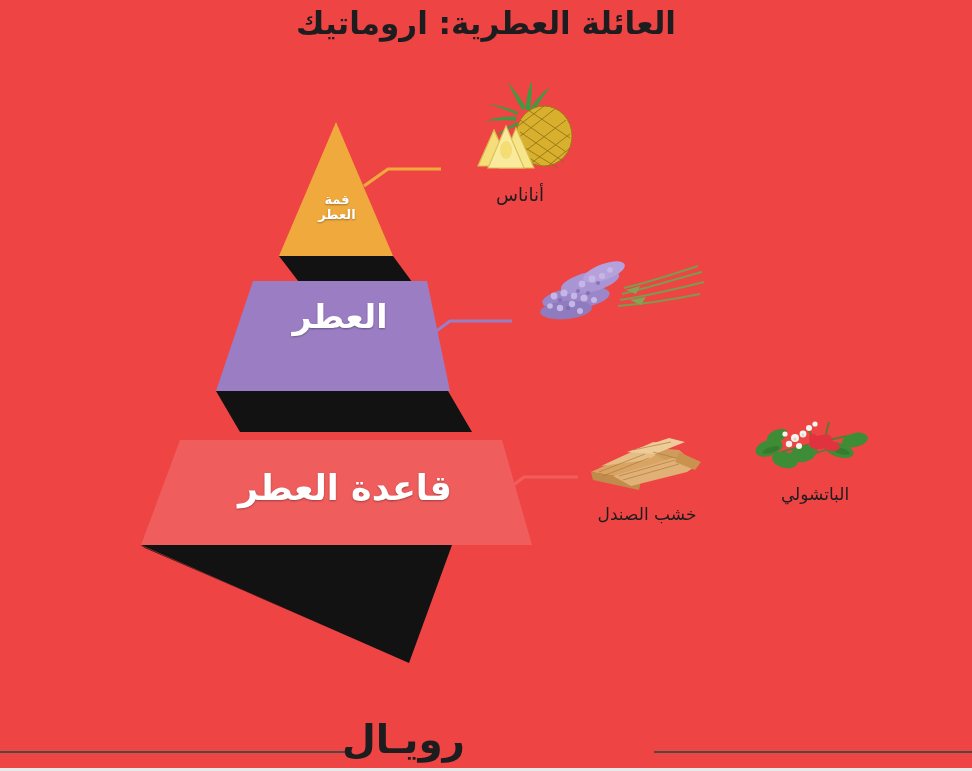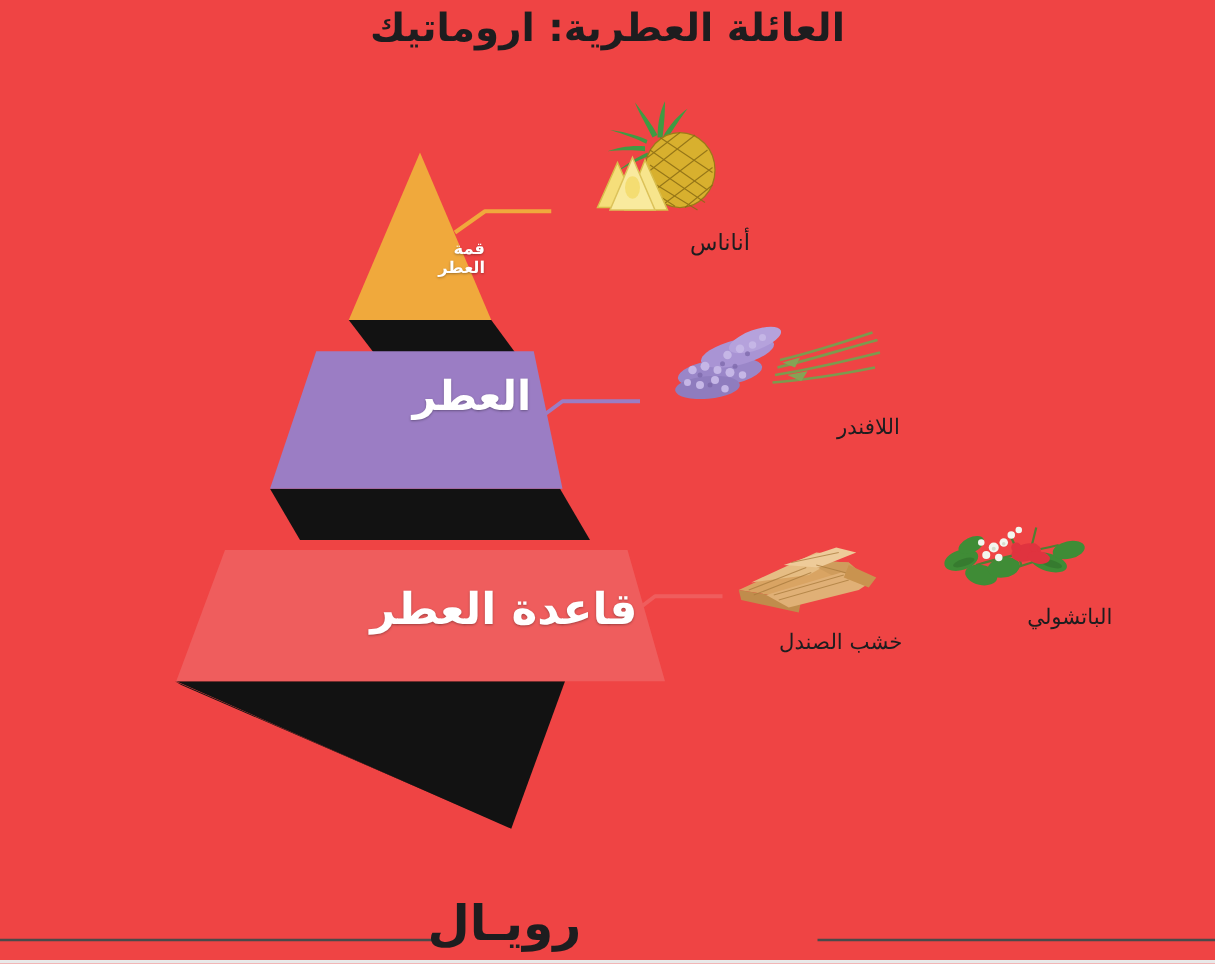--- a/index.html
+++ b/index.html
@@ -40,21 +40,21 @@
     left: 0;
     top: 0;
     width: 972px;
     height: 700px;
   }
   .pyramid svg { display: block; }
 
   .tier-label {
     position: absolute;
     direction: rtl;
-    text-align: right;
+    text-align: center;
     color: #ffffff;
     font-weight: bold;
     text-shadow: 0 1px 2px rgba(0,0,0,0.32);
     pointer-events: none;
     line-height: 1.15;
   }
   #label-top {
     left: 286px;
     top: 193px;
     width: 102px;
@@ -70,20 +70,21 @@
   #label-base {
     left: 180px;
     top: 468px;
     width: 330px;
     font-size: 35px;
   }
 
   
   .ingredient {
     position: absolute;
+    text-align: center;
   }
   .ing-art {
     position: relative;
     margin: 0 auto;
   }
   .ing-name {
     direction: rtl;
     font-size: 17px;
     color: #1d1d1f;
     font-weight: normal;
@@ -258,21 +259,20 @@
             <circle cx="68" cy="35" r="2"></circle>
           <circle cx="38" cy="60" r="2"></circle>
         </g>
 
         <g fill="#86a355">
           <path d="M96 42 l14 -4 -4 8 z"></path>
           <path d="M100 52 l16 -3 -5 8 z"></path>
         </g>
       </svg>
     </div>
-    <div class="ing-name">اللافندر</div>
   </div>
 
   <div class="ingredient" id="ing-sandalwood">
     <div class="ing-art">
       <svg width="128" height="72" viewBox="0 0 128 72" xmlns="http://www.w3.org/2000/svg">
 
         <polygon points="8,44 60,20 96,22 112,36 58,52" fill="#d9a463"></polygon>
         <polygon points="8,44 58,52 56,62 10,52" fill="#c08c4c"></polygon>
         <polygon points="18,38 70,14 92,16 64,32" fill="#e6bd84"></polygon>
         <polygon points="60,20 96,22 112,36 82,32" fill="#cf9c5c"></polygon>

